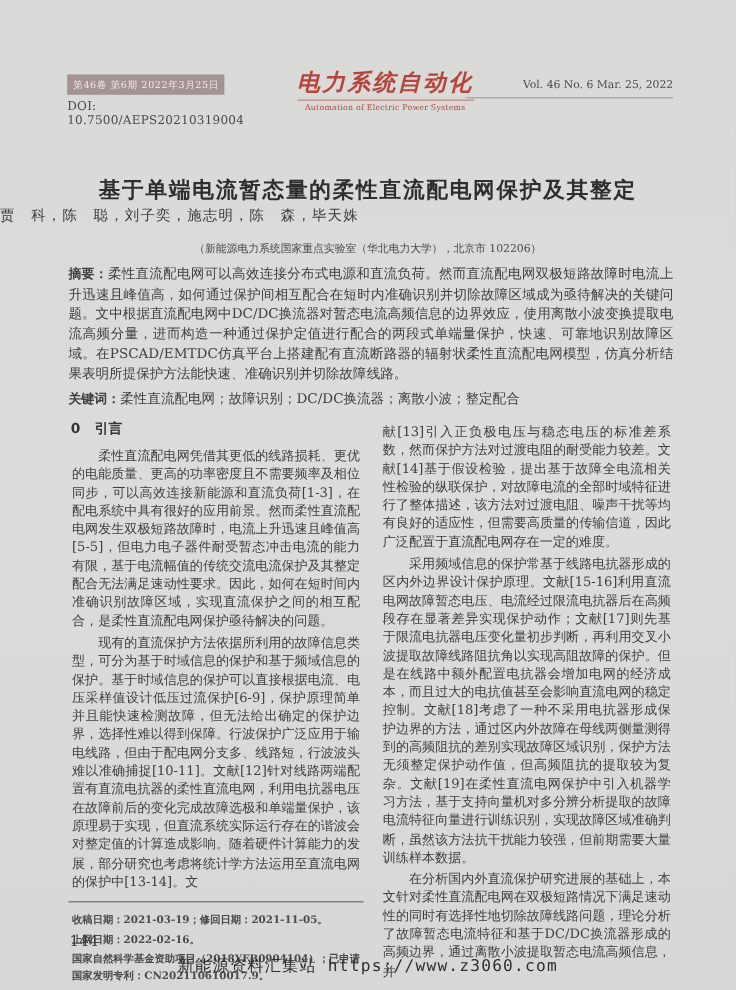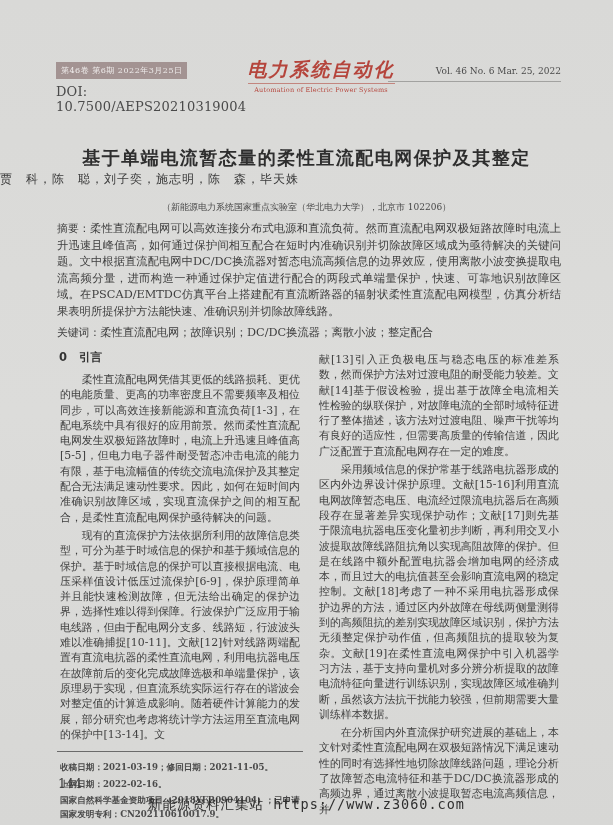--- a/index.html
+++ b/index.html
@@ -13,42 +13,42 @@
     background:linear-gradient(180deg,#d9d9d7 0%,#dcdcda 50%,#d7d7d5 100%);
     color:#3d3d3d;
   }
   
   .header{position:absolute;top:58px;left:56px;width:505px;display:flex;justify-content:space-between;}
   .header-left{width:175px;}
   .issue-box{
     display:inline-block;background:#a39392;color:#efeceb;
     font-size:8px;letter-spacing:.5px;padding:3px 5px;white-space:nowrap;
   }
-  .doi{font-size:13px;margin-top:5px;color:#4a4a4a;letter-spacing:.2px;}
+  .doi{font-size:10px;margin-top:5px;color:#4a4a4a;letter-spacing:.2px;}
   .header-center{text-align:center;margin-top:1px;}
   .journal-cn{
     font-size:19px;font-weight:bold;font-style:italic;color:#b5453c;
     letter-spacing:2px;line-height:20px;
   }
   .journal-en{font-size:6.5px;color:#b5453c;border-top:1px solid #c3867f;padding-top:2px;margin-top:4px;letter-spacing:.2px;}
   .header-right{width:150px;text-align:right;font-size:9px;color:#4a4a4a;padding-top:8px;}
   .header-rule{position:absolute;top:81px;left:388px;width:173px;border-top:1px solid #a2a2a0;}
   
   .title{
     position:absolute;top:146px;left:0;width:100%;text-align:center;
     font-size:18px;font-weight:bold;color:#2e2e2e;letter-spacing:1.5px;margin:0;
   }
   .authors{position:absolute;top:171px;left:0;width:100%;font-size:12px;color:#3a3a3a;letter-spacing:1px;}
   .affiliation{position:absolute;top:201px;left:0;width:100%;text-align:center;font-size:9px;color:#474747;}
   
   .abstract{
     position:absolute;top:221px;left:57px;width:504px;
     font-size:11.3px;line-height:16.6px;text-align:justify;color:#3e3e3e;
   }
-  .abstract .label,.keywords .label{font-weight:normal;font-family:"DejaVu Sans","Liberation Sans",sans-serif;font-size:10.8px;}
+  .abstract .label,.keywords .label{font-weight:bold;font-family:"DejaVu Sans","Liberation Sans",sans-serif;font-size:10.8px;}
   .keywords{margin-top:4px;text-align:left;}
   
   .columns{position:absolute;top:349px;left:57px;width:505px;display:flex;gap:13px;}
   .col{width:246px;}
   .section-head{display:flex;gap:12px;font-family:"DejaVu Sans","Liberation Sans",sans-serif;
     font-size:11.5px;font-weight:bold;color:#333;margin:1px 0 7px 2px;}
   .col p{margin:3px;font-size:10.9px;line-height:15.3px;text-align:justify;text-indent:2em;color:#3e3e3e;}
   .col p.no-indent{text-indent:0;}
   
   .footnote{margin-top:9px;border-top:1px solid #6a6a6a;width:100%;padding-top:6px;font-weight:bold;}

